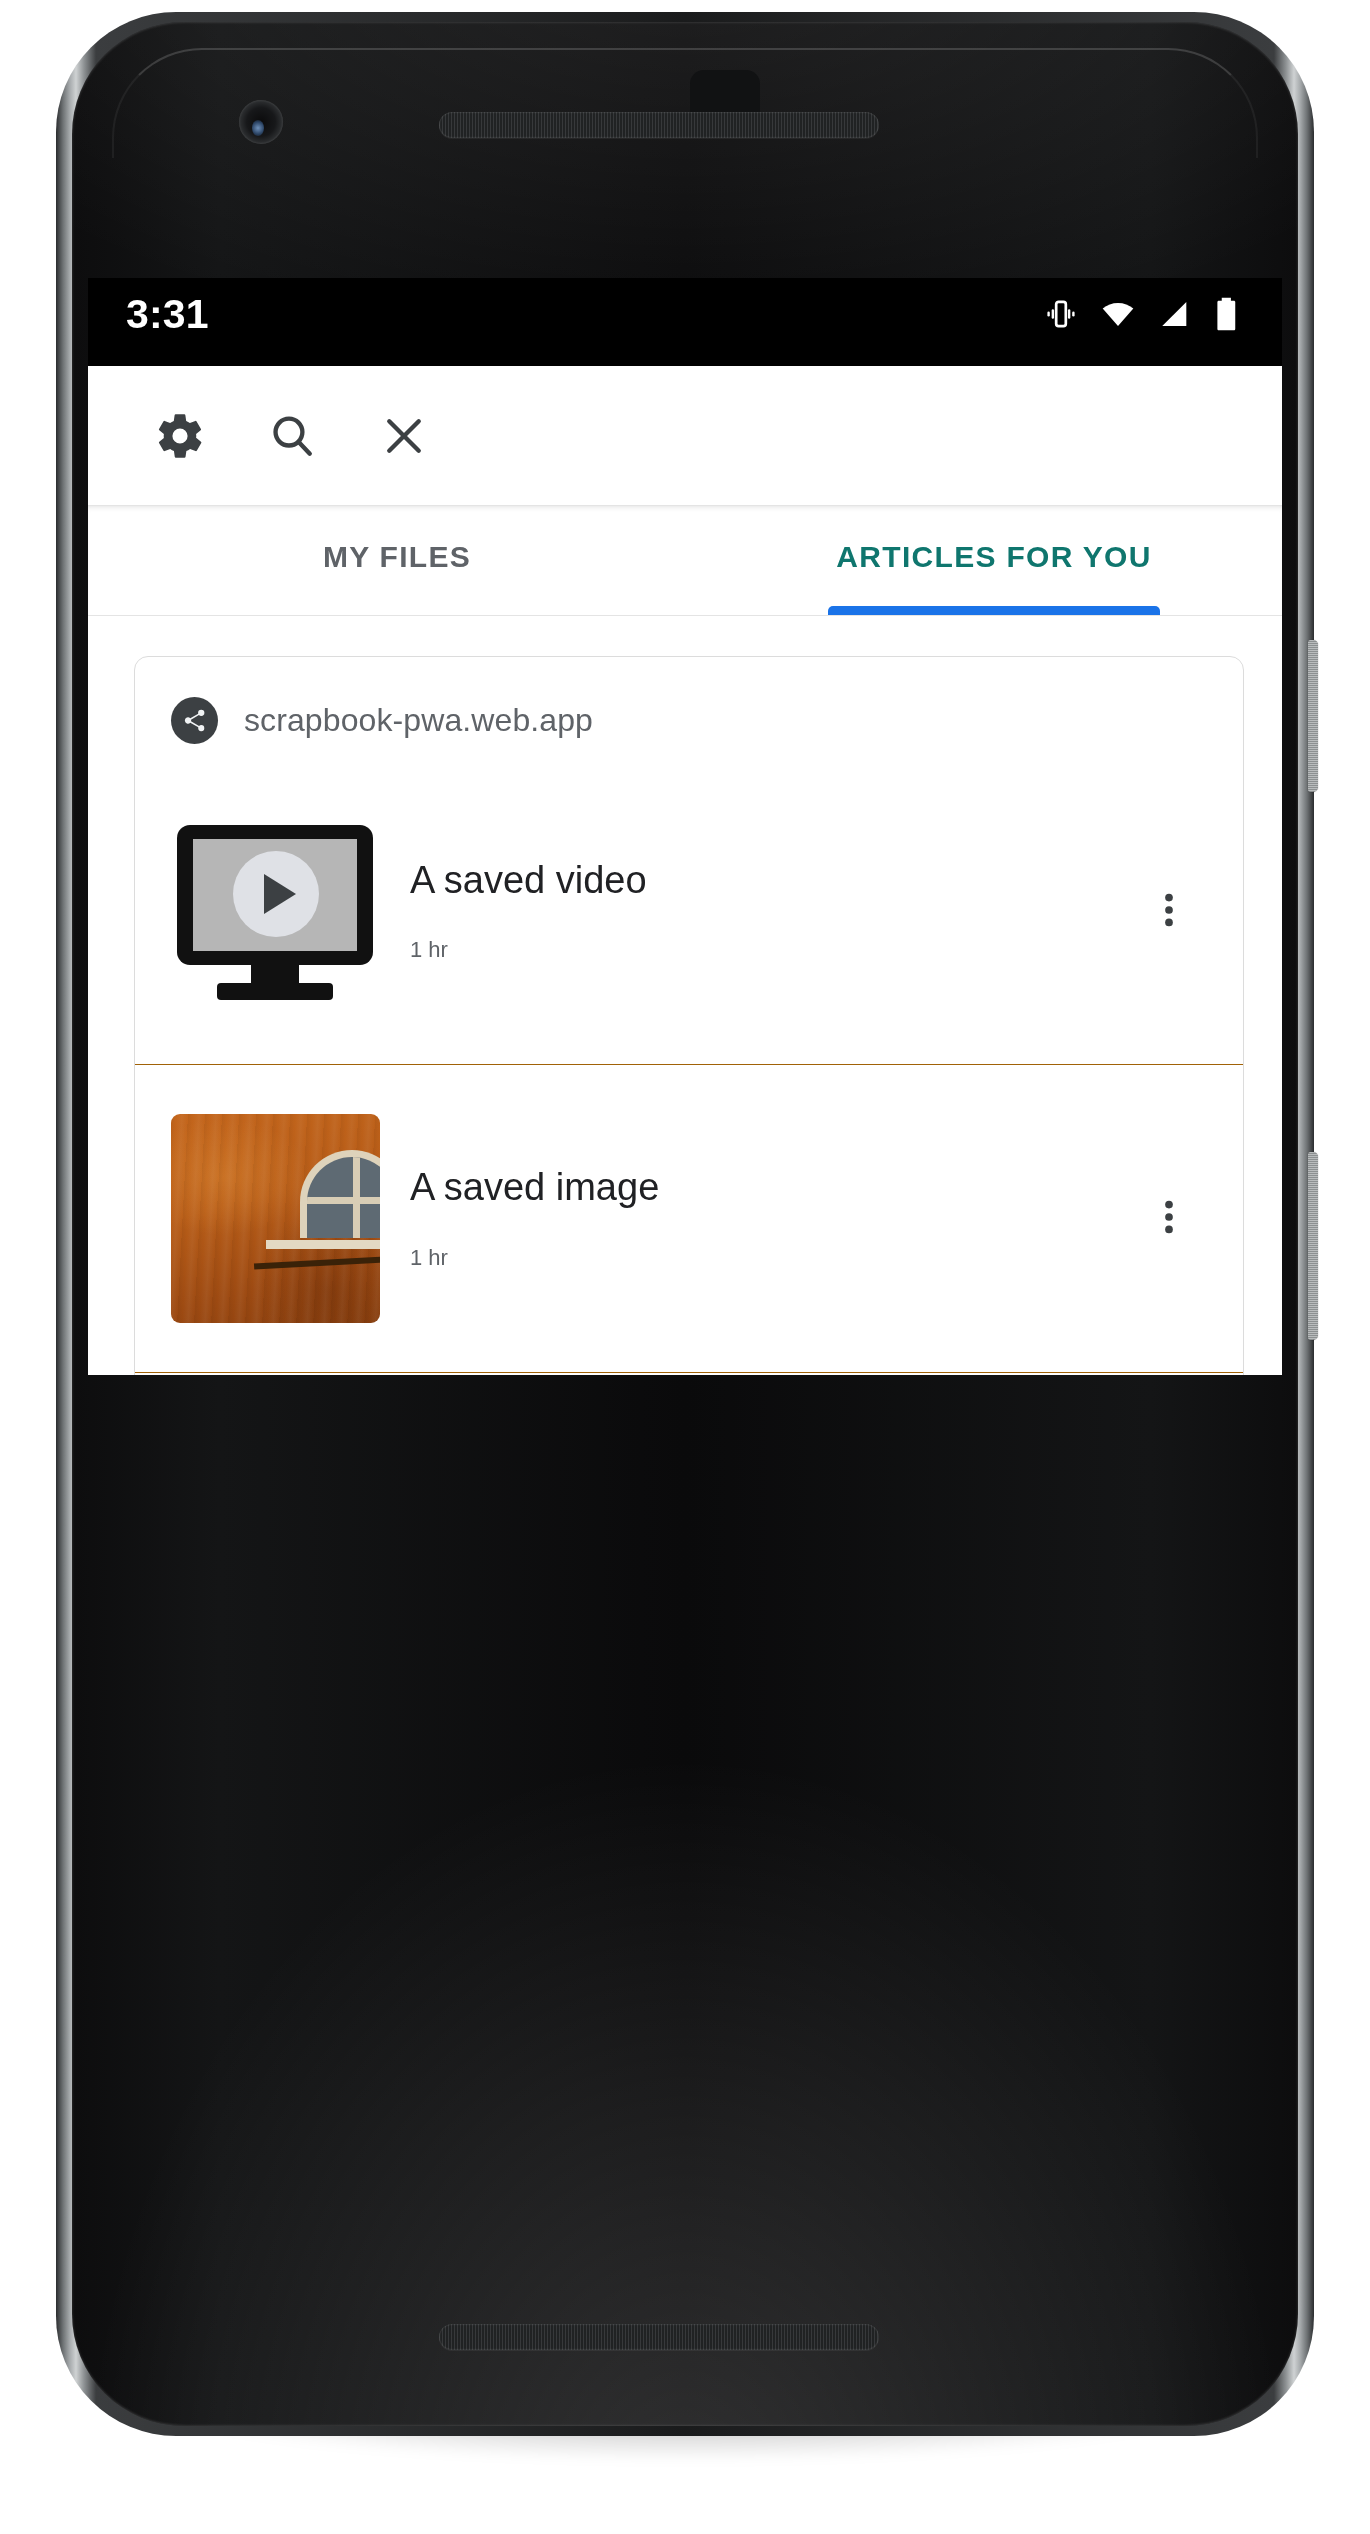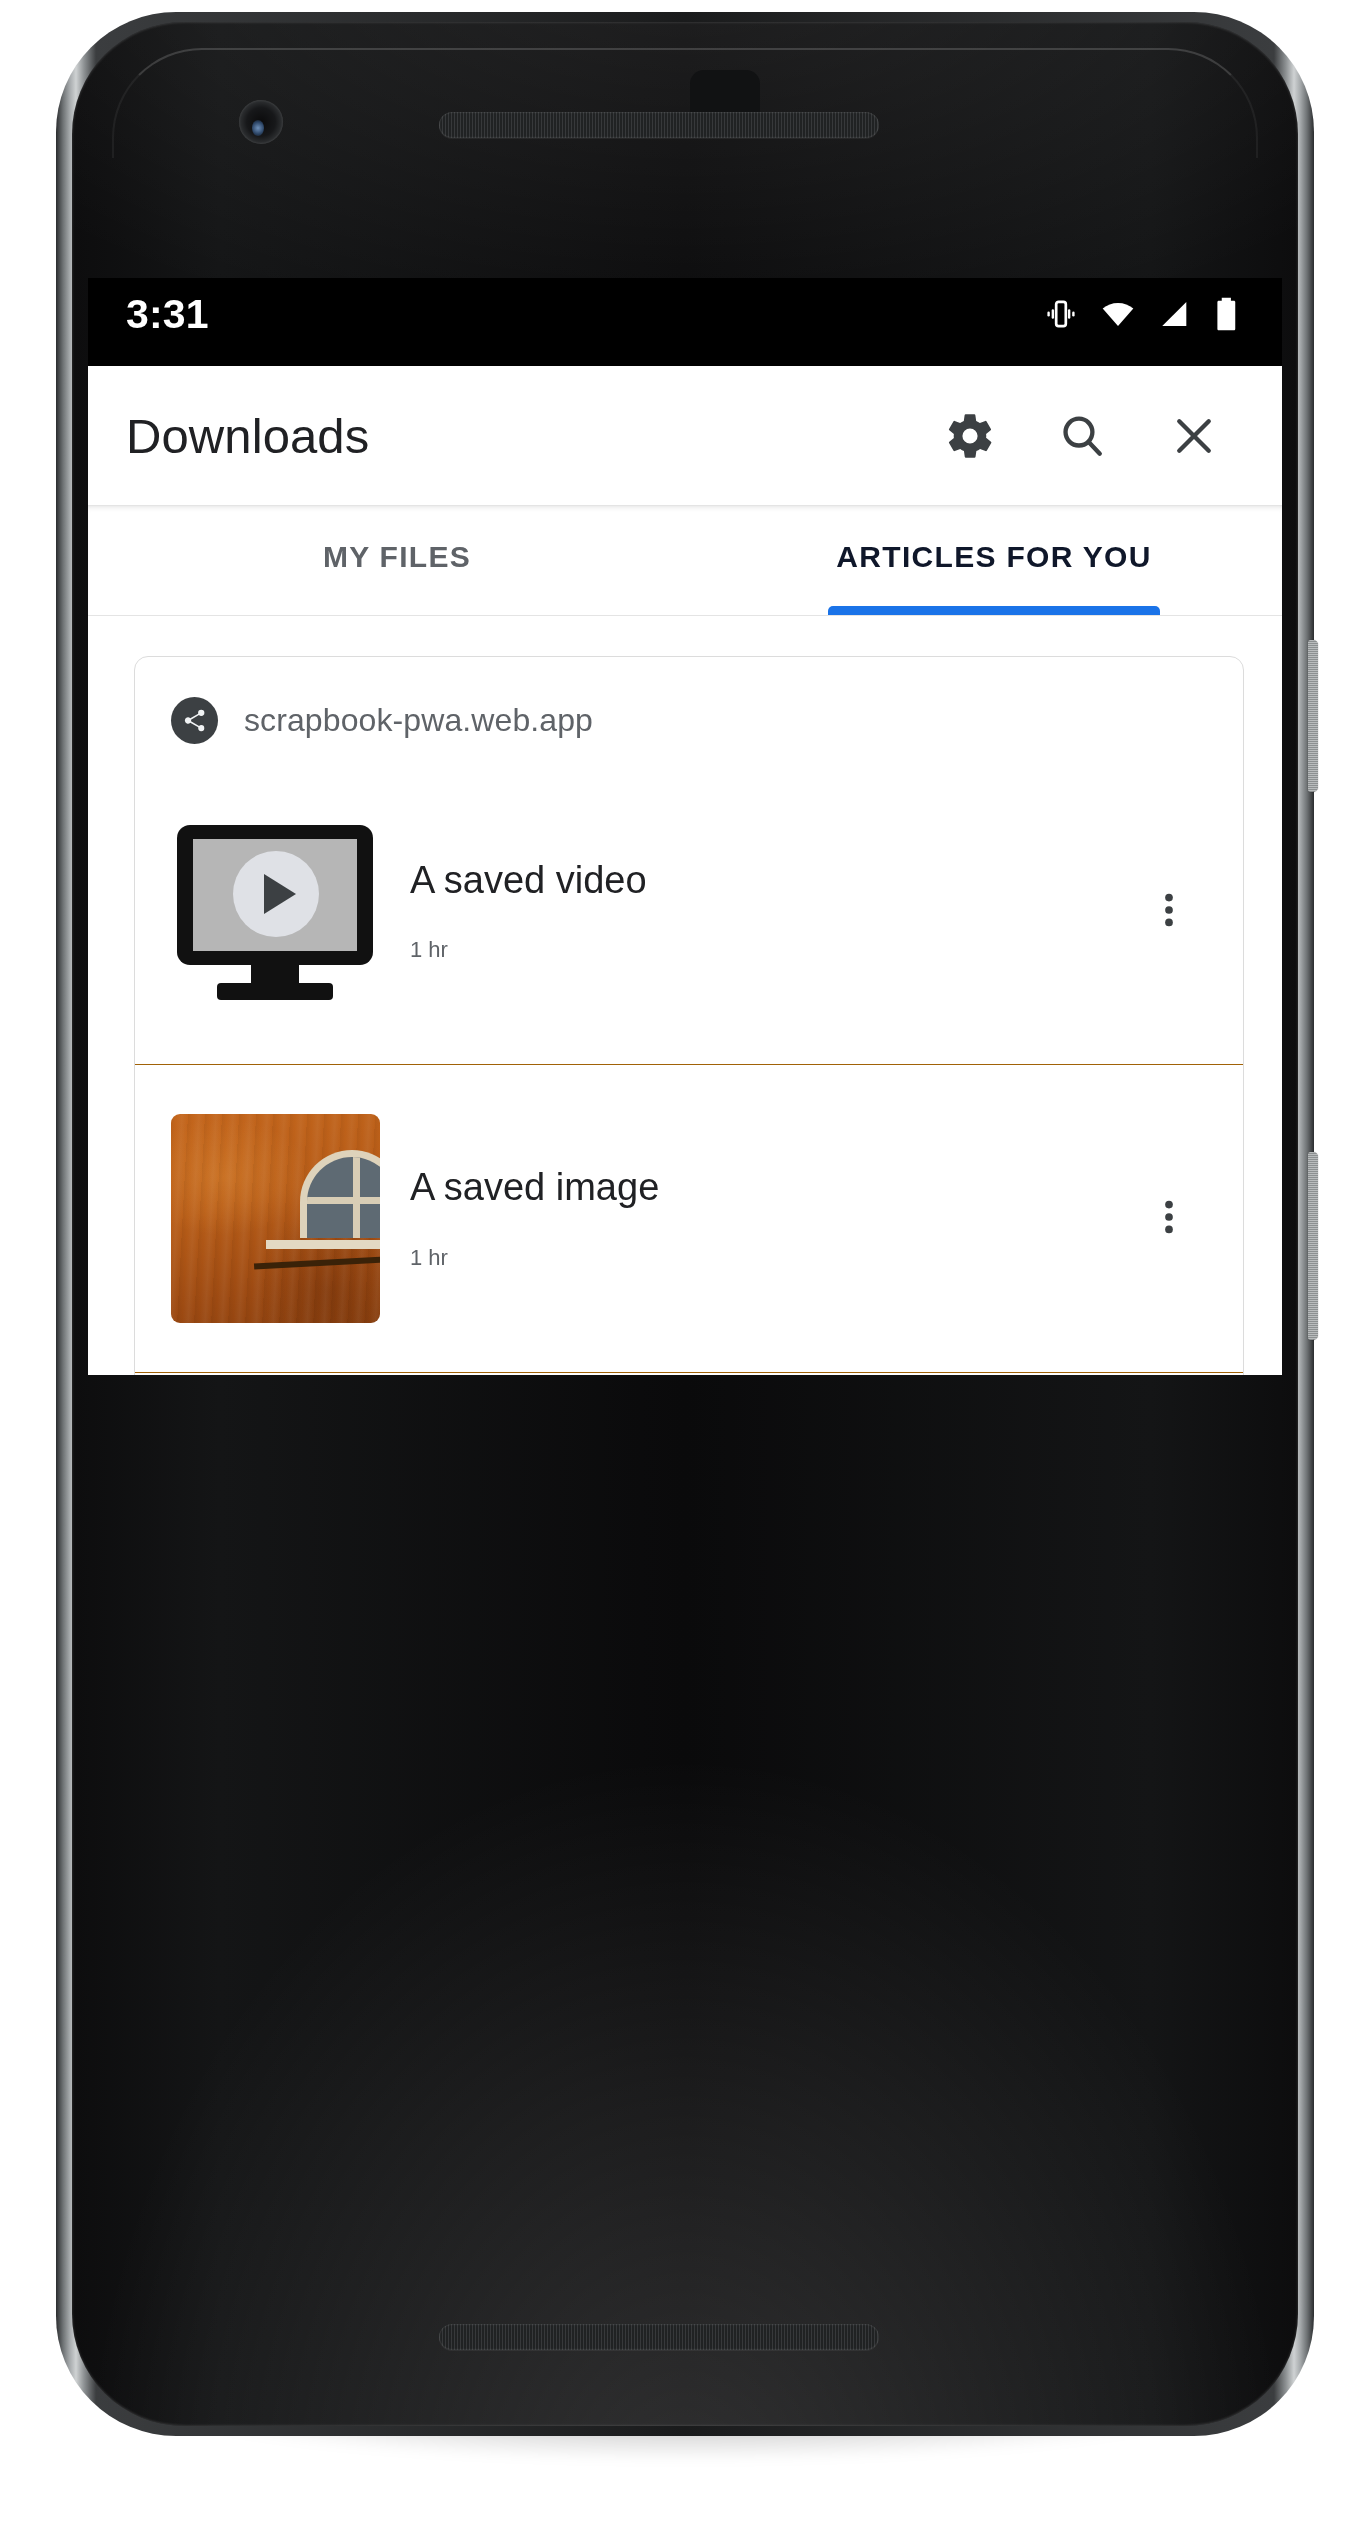--- a/index.html
+++ b/index.html
@@ -223,21 +223,21 @@
     background: transparent;
     border: none;
     font-family: "Liberation Sans", sans-serif;
     font-size: 30px;
     font-weight: 700;
     letter-spacing: 1.3px;
     color: #5f6368;
     padding-bottom: 8px;
     margin-left: 21px;
   }
-  .tab.active { color: #0f172a; }
+  .tab.active { color: #0f766e; }
   .tab .tab-underline {
     position: absolute;
     left: 50%;
     transform: translateX(-50%);
     bottom: 0;
     width: 332px;
     height: 9px;
     border-radius: 5px 5px 0 0;
     background: #1a73e8;
   }
@@ -464,21 +464,20 @@
         <svg width="26" height="36" viewBox="0 0 16 24" fill="#ffffff">
           <path d="M5.4 1.2h5.2v1.9h2.0c.5 0 .9.4.9.9v18.0c0 .5-.4.9-.9.9H2.5c-.5 0-.9-.4-.9-.9V4.0c0-.5.4-.9.9-.9h2.0V1.2z"></path>
         </svg>
       </span>
     </div>
   </div>
 
   <div class="screen">
 
     <div class="toolbar">
-      <div class="toolbar-title">Downloads</div>
       <div class="toolbar-actions">
         <button class="icon-btn" aria-label="Settings">
           <span>
             <svg width="52" height="52" viewBox="0 0 24 24" fill="#3c4043">
               <path d="M19.43 12.98c.04-.32.07-.65.07-.98s-.03-.66-.07-.98l2.11-1.65a.5.5 0 0 0 .12-.64l-2-3.46a.5.5 0 0 0-.61-.22l-2.49 1a7.3 7.3 0 0 0-1.7-.98l-.38-2.65A.49.49 0 0 0 14 2h-4a.49.49 0 0 0-.49.42l-.38 2.65c-.61.25-1.17.58-1.7.98l-2.49-1a.5.5 0 0 0-.61.22l-2 3.46a.5.5 0 0 0 .12.64l2.11 1.65c-.04.32-.07.65-.07.98s.03.66.07.98l-2.11 1.65a.5.5 0 0 0-.12.64l2 3.46c.14.24.43.34.68.22l2.49-1c.53.4 1.09.73 1.7.98l.38 2.65c.04.24.25.42.49.42h4c.24 0 .45-.18.49-.42l.38-2.65c.61-.25 1.17-.58 1.7-.98l2.49 1c.25.12.54.02.68-.22l2-3.46a.5.5 0 0 0-.12-.64l-2.11-1.65zM12 15.5A3.5 3.5 0 1 1 15.5 12 3.5 3.5 0 0 1 12 15.5z"></path>
             </svg>
           </span>
         </button>
         <button class="icon-btn" aria-label="Search">
           <span>

